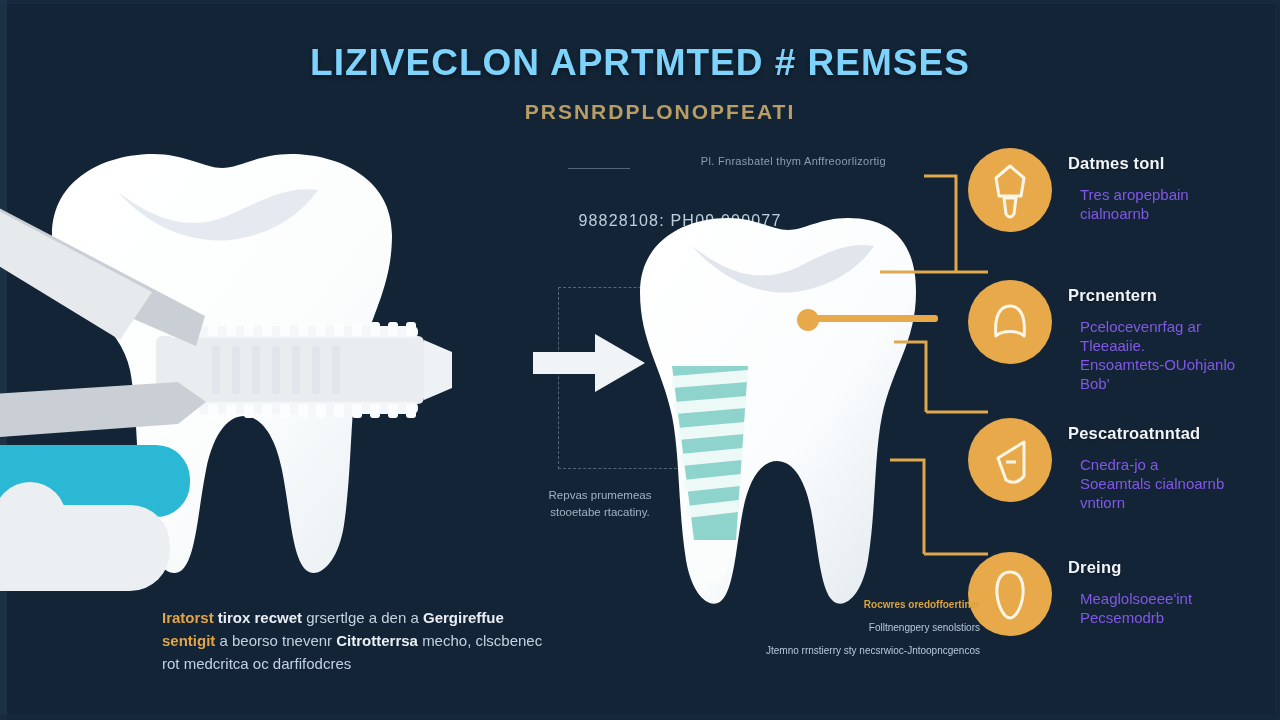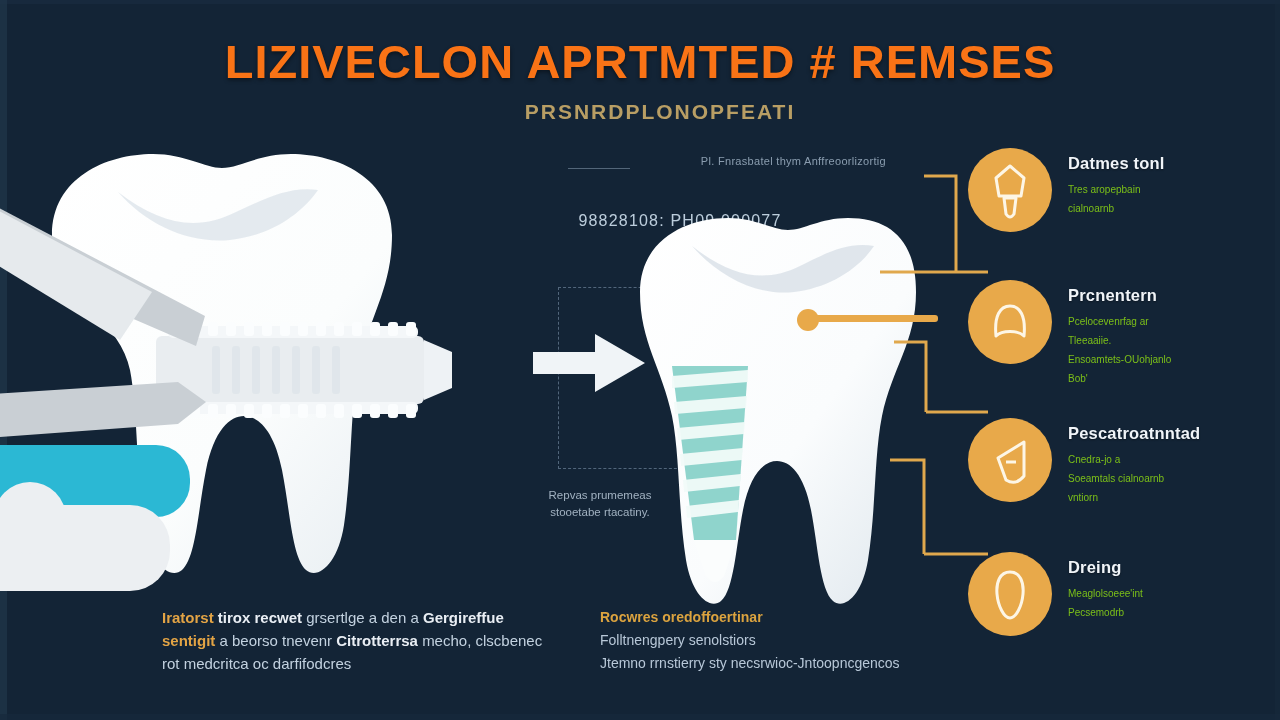--- a/index.html
+++ b/index.html
@@ -14,22 +14,22 @@
     overflow:hidden;
   }
   
   .frame-left{position:absolute;left:0;top:0;width:7px;height:720px;background:#20354a;opacity:.75;}
   .frame-top{position:absolute;left:0;top:0;width:1280px;height:4px;background:#1a2d42;opacity:.6;}
   .frame-bottom{position:absolute;left:0;bottom:0;width:1280px;height:6px;background:#17293c;opacity:.7;}
   .frame-right{position:absolute;right:0;top:0;width:5px;height:720px;background:#17293c;opacity:.6;}
 
   
   .title{
-    position:absolute;left:0;top:34px;width:1280px;text-align:center;
-    color:#f97316;font-size:47px;font-weight:bold;letter-spacing:1px;
+    position:absolute;left:0;top:42px;width:1280px;text-align:center;
+    color:#7dd3fc;font-size:37px;font-weight:bold;letter-spacing:1px;
     text-shadow:0 2px 4px rgba(0,0,0,.45);
     white-space:nowrap;
   }
   .subtitle{
     position:absolute;left:0;top:100px;width:1280px;text-align:center;
     color:#c7a968;font-size:21px;letter-spacing:2px;font-weight:600;
     opacity:.92;
     padding-left:20px;
   }
   .meta-line{
@@ -71,34 +71,34 @@
     position:absolute;left:8px;top:0;width:84px;height:84px;border-radius:50%;
     background:#e8a94a;
   }
   .badge svg{position:absolute;left:0;top:0;}
   .legend-text{position:absolute;left:108px;top:6px;width:210px;}
   .legend-title{
     color:#f0f4f8;font-size:16.5px;font-weight:bold;letter-spacing:.2px;
     margin:0 0 7px 0;text-shadow:0 1px 2px rgba(0,0,0,.4);
   }
   .legend-desc{
-    color:#84cc16;font-size:10px;line-height:19px;margin:0;opacity:.92;
+    color:#8b5cf6;font-size:15px;line-height:19px;margin:12px;opacity:.92;
   }
 
   
   .bottom-left{
     position:absolute;left:162px;top:606px;width:430px;
     font-size:15px;line-height:23px;color:#c3d2e0;
   }
   .bottom-left .hl{color:#e3a445;font-weight:bold;}
   .bottom-left .st{color:#e9eef4;font-weight:bold;}
 
   .bottom-mid{
-    position:absolute;left:600px;top:606px;width:380px;text-align:left;
-    font-size:14px;line-height:23px;color:#b8c8d8;
+    position:absolute;left:600px;top:593px;width:380px;text-align:right;
+    font-size:10px;line-height:23px;color:#b8c8d8;
   }
   .bottom-mid .hl{color:#dba33f;font-weight:bold;}
 </style>
 </head>
 <body>
 
 <div id="stage">
 
   <div class="frame-top"></div>
   <div class="frame-left"></div>

